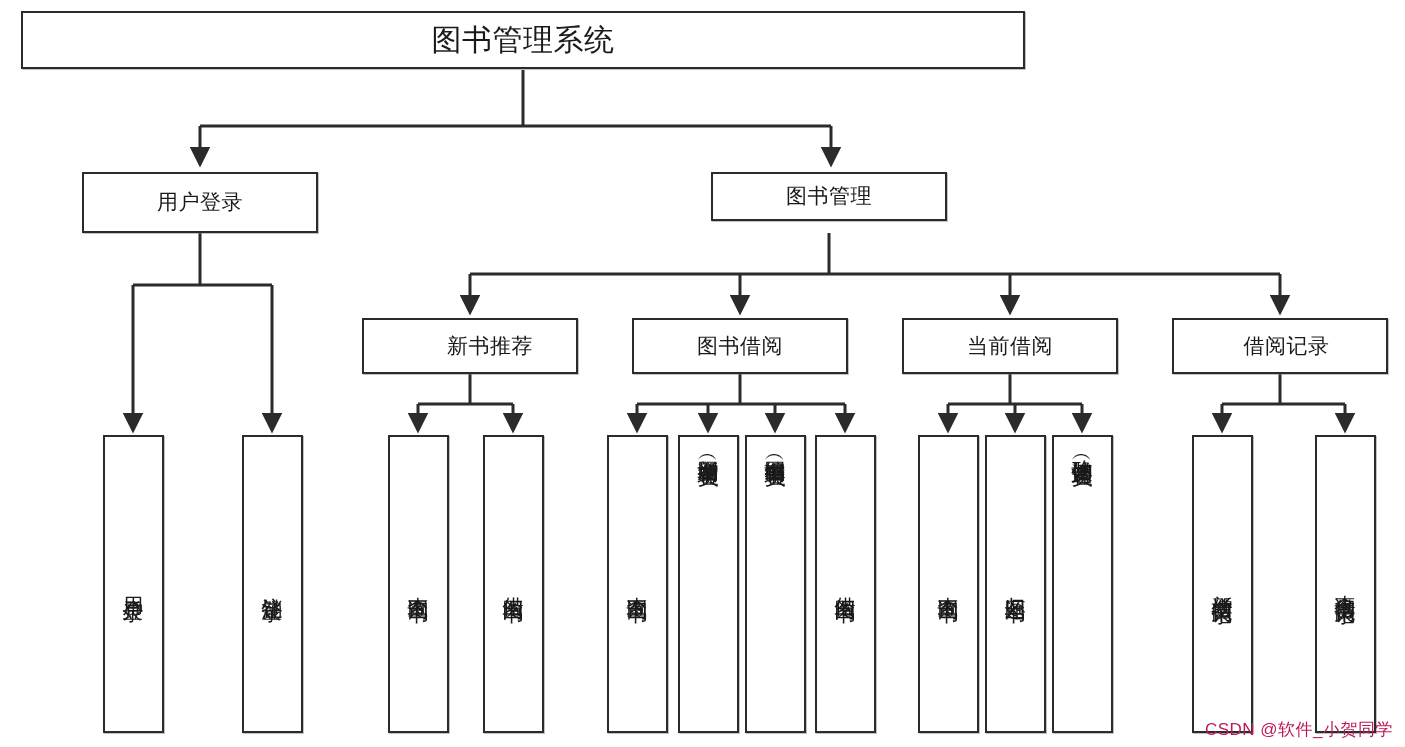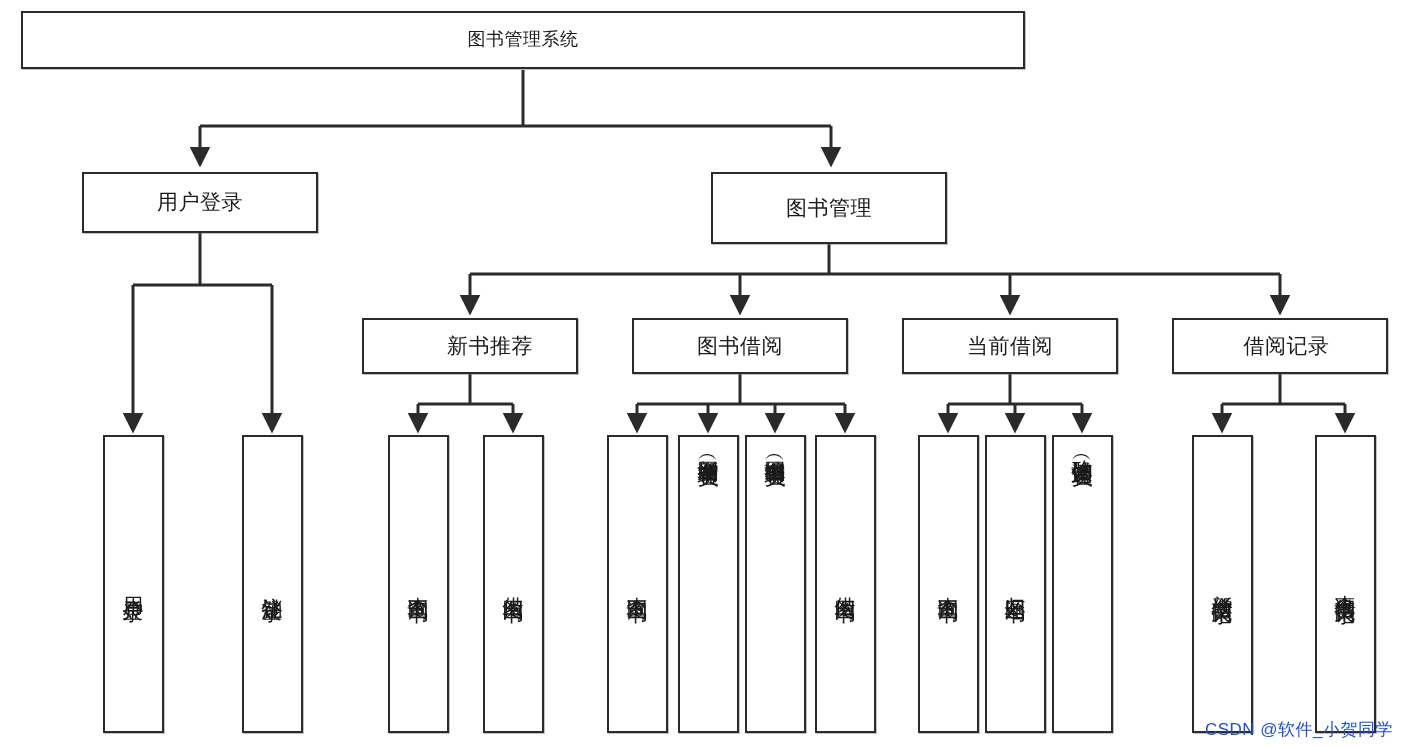--- a/index.html
+++ b/index.html
@@ -41,21 +41,21 @@
     text-align: center;
     line-height: 1.18;
     white-space: pre;
   }
   
   .node.h .label {
     font-size: 21px;
     letter-spacing: 0.5px;
   }
   .node.root .label {
-    font-size: 18px;
+    font-size: 30px;
   }
   
   .node.v {
     align-items: flex-start;
     justify-content: center;
     padding-top: 6px;
   }
   .node.v .label {
     writing-mode: vertical-rl;
     text-orientation: upright;
@@ -70,21 +70,21 @@
   }
   .node.v.center {
     align-items: center;
     padding-top: 0;
   }
   #watermark {
     position: absolute;
     right: 12px;
     bottom: 6px;
     font-size: 17px;
-    color: #1d4ed8;
+    color: #be185d;
     letter-spacing: 0.5px;
     white-space: nowrap;
     user-select: none;
   }
 </style>
 </head>
 <body>
 
 <div id="canvas">
 
@@ -138,21 +138,21 @@
     </g>
   </svg>
 
   <div class="node h root" style="left:21px; top:11px; width:1004px; height:58px;">
     <span class="label">图书管理系统</span>
   </div>
 
   <div class="node h" style="left:82px; top:172px; width:236px; height:61px;">
     <span class="label">用户登录</span>
   </div>
-  <div class="node h" style="left:711px; top:172px; width:236px; height:72px;">
+  <div class="node h" style="left:711px; top:172px; width:236px; height:49px;">
     <span class="label">图书管理</span>
   </div>
 
   <div class="node h" style="left:362px; top:318px; width:216px; height:56px;padding-left:40px;">
     <span class="label">新书推荐</span>
   </div>
   <div class="node h" style="left:632px; top:318px; width:216px; height:56px;">
     <span class="label">图书借阅</span>
   </div>
   <div class="node h" style="left:902px; top:318px; width:216px; height:56px;">

